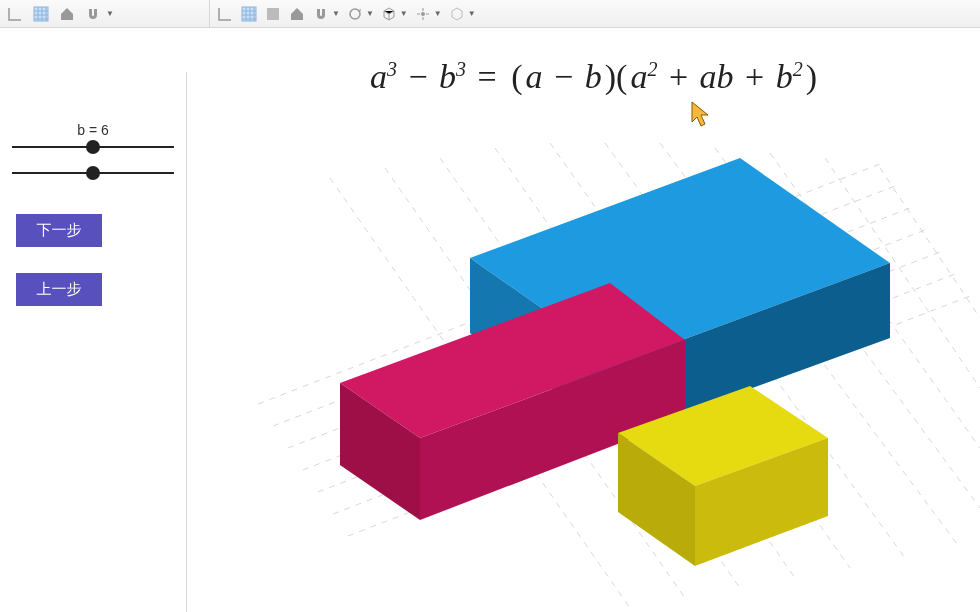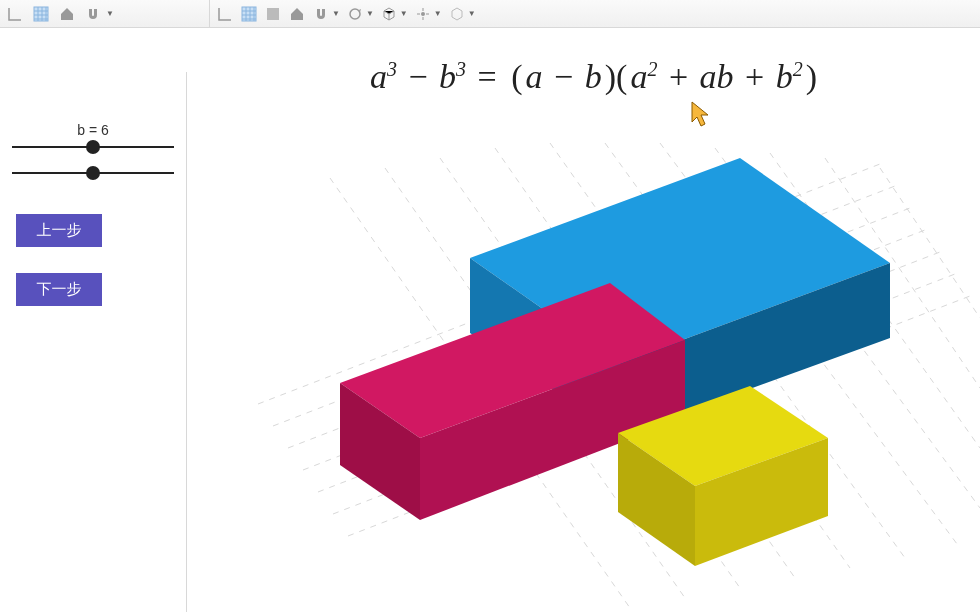--- a/index.html
+++ b/index.html
@@ -225,22 +225,22 @@
     <div class="slider-label">b = 6</div>
     <div class="slider-track">
       <div class="slider-thumb" style="left:50%"></div>
     </div>
   </div>
   <div class="slider-group">
     <div class="slider-track">
       <div class="slider-thumb" style="left:50%"></div>
     </div>
   </div>
+  <button class="step-button">下一步</button>
   <button class="step-button">上一步</button>
-  <button class="step-button">下一步</button>
 </div>
 
 <div class="main-panel">
   <div class="formula">
     a<sup>3</sup> <span class="op">−</span> b<sup>3</sup> <span class="op">=</span> <span class="op">(</span>a <span class="op">−</span> b<span class="op">)(</span>a<sup>2</sup> <span class="op">+</span> ab <span class="op">+</span> b<sup>2</sup><span class="op">)</span>
   </div>
 
   <div class="scene">
     <svg viewBox="0 0 770 524" width="770" height="524">
 

